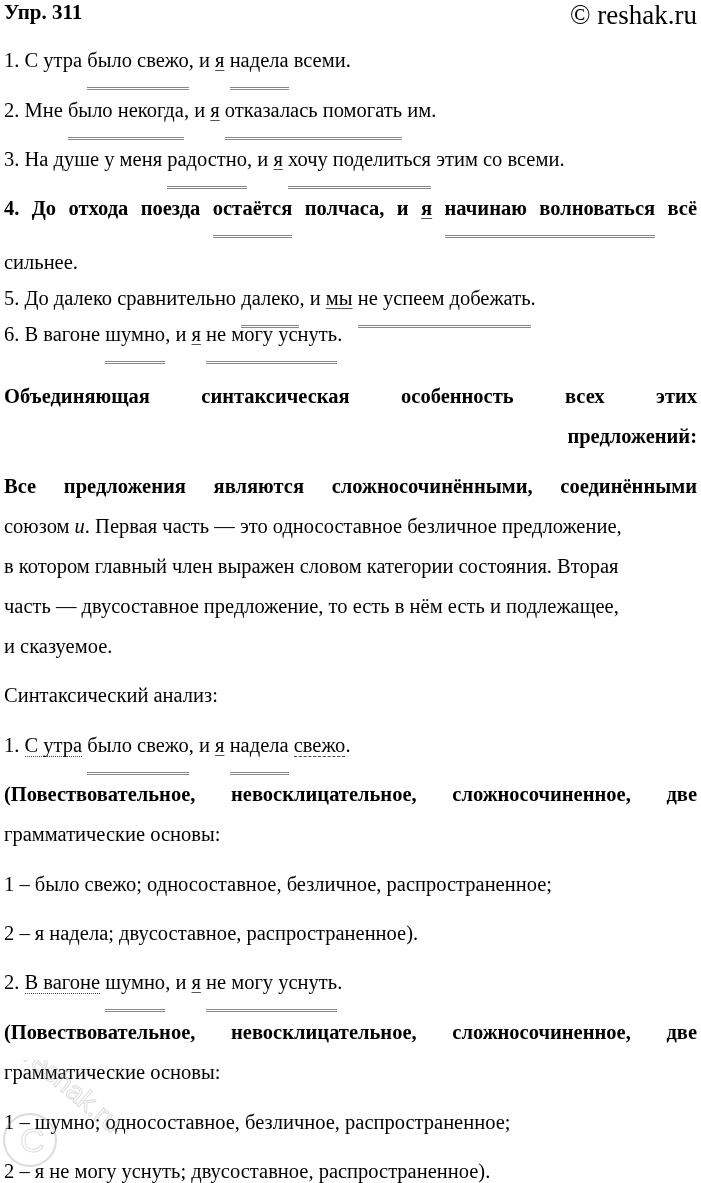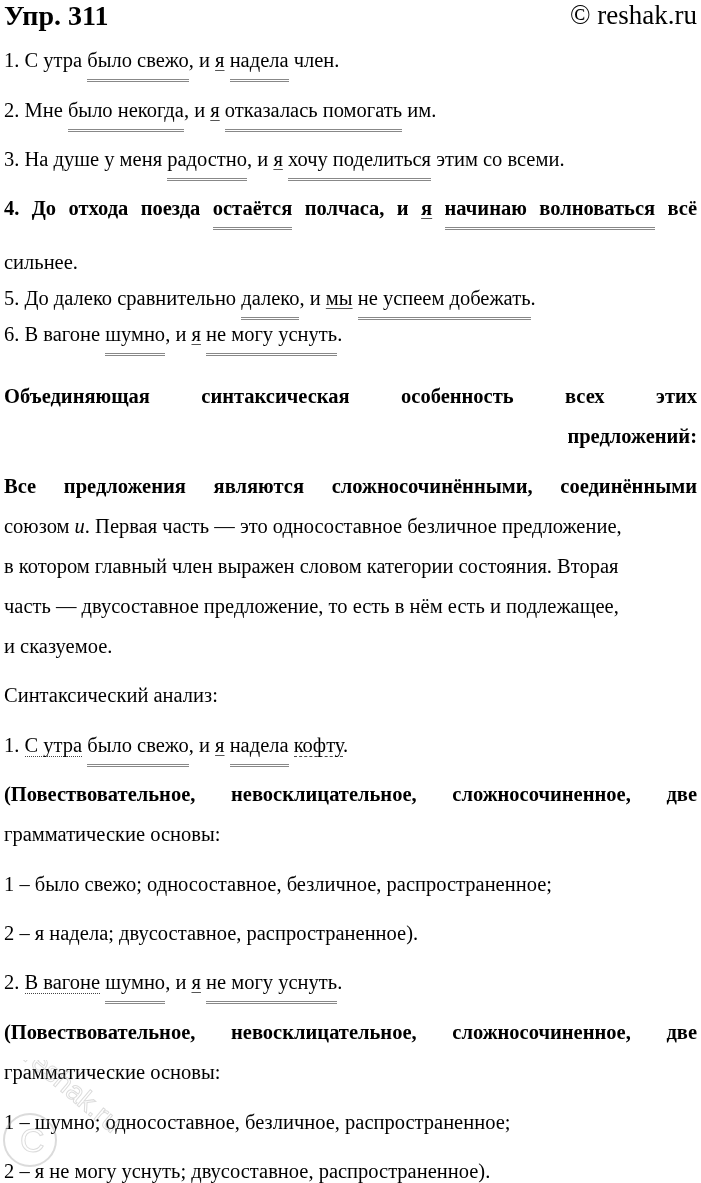--- a/index.html
+++ b/index.html
@@ -1,42 +1,42 @@
 <!DOCTYPE html>
 <html><head>
 <meta charset="utf-8">
 <style>
   html, body { margin: 0; padding: 0; background: #ffffff; }
   body {
     width: 701px; height: 1183px; overflow: hidden; position: relative;
     font-family: "Liberation Serif", serif; color: #000; font-size: 20.5px;
   }
   .header { position: absolute; top: 0; left: 4px; right: 4px; height: 30px; }
-  .title { position: absolute; left: 0; top: 0; font-weight: bold; font-size: 28px; }
+  .title { position: absolute; left: 0; top: 0; font-weight: bold; font-size: 21px; }
   .copy { position: absolute; right: 0; top: 0; font-size: 27px; }
   .line { position: absolute; left: 4px; right: 4px; white-space: nowrap; line-height: 24px; }
   .just { text-align: justify; text-align-last: justify; white-space: normal; font-weight: bold; }
   .u1 { text-decoration: underline; text-decoration-color: #555; text-underline-offset: 3px; text-decoration-thickness: 1px; }
-  .u2 { border-bottom: 3px double #888; padding-bottom: 8px; }
+  .u2 { border-bottom: 3px double #888; padding-bottom: 16px; }
   .dash { border-bottom: 1px dashed #444; }
   .dashdot { border-bottom: 1px dotted #444; }
   .bold { font-weight: bold; text-align: right; }
   .it { font-style: italic; }
   .wm { position: absolute; left: 0; top: 1060px; width: 120px; height: 120px; opacity: 0.35; }
 </style>
 </head>
 <body>
 
 <div class="header">
   <span class="title">Упр. 311</span>
   <span class="copy">© reshak.ru</span>
 </div>
 
 <div class="line" style="top:48px">
-  <span>1.</span> <span>С утра</span> <span class="u2">было свежо</span><span>, и</span> <span class="u1">я</span> <span class="u2">надела</span> <span>член.</span>
+  <span>1.</span> <span>С утра</span> <span class="u2">было свежо</span><span>, и</span> <span class="u1">я</span> <span class="u2">надела</span> <span>всеми.</span>
 </div>
 <div class="line" style="top:98px">
   <span>2.</span> <span>Мне</span> <span class="u2">было некогда</span><span>, и</span> <span class="u1">я</span> <span class="u2">отказалась помогать</span> <span>им.</span>
 </div>
 <div class="line" style="top:147px">
   <span>3.</span> <span>На душе у меня</span> <span class="u2">радостно</span><span>, и</span> <span class="u1">я</span> <span class="u2">хочу поделиться</span> <span>этим со всеми.</span>
 </div>
 <div class="line just" style="top:196px">
   <span>4.</span> <span>До отхода поезда</span> <span class="u2">остаётся</span> <span>полчаса, и</span> <span class="u1">я</span> <span class="u2">начинаю волноваться</span> <span>всё</span>
 </div>
@@ -55,21 +55,21 @@
 
 <div class="line just" style="top:474px">Все предложения являются сложносочинёнными, соединёнными</div>
 <div class="line" style="top:514px"><span>союзом</span> <span class="it">и</span><span>. Первая часть — это односоставное безличное предложение,</span></div>
 <div class="line" style="top:554px">в котором главный член выражен словом категории состояния. Вторая</div>
 <div class="line" style="top:594px">часть — двусоставное предложение, то есть в нём есть и подлежащее,</div>
 <div class="line" style="top:634px">и сказуемое.</div>
 
 <div class="line" style="top:683px">Синтаксический анализ:</div>
 
 <div class="line" style="top:733px">
-  <span>1.</span> <span class="dashdot">С утра</span> <span class="u2">было свежо</span><span>, и</span> <span class="u1">я</span> <span class="u2">надела</span> <span class="dash">кофту</span><span>.</span>
+  <span>1.</span> <span class="dashdot">С утра</span> <span class="u2">было свежо</span><span>, и</span> <span class="u1">я</span> <span class="u2">надела</span> <span class="dash">свежо</span><span>.</span>
 </div>
 <div class="line just" style="top:782px">
   <span>(Повествовательное,</span> <span>невосклицательное,</span> <span>сложносочиненное,</span> <span>две</span>
 </div>
 <div class="line" style="top:822px">грамматические основы:</div>
 <div class="line" style="top:872px">1 – было свежо; односоставное, безличное, распространенное;</div>
 <div class="line" style="top:921px">2 – я надела; двусоставное, распространенное).</div>
 
 <div class="line" style="top:970px">
   <span>2.</span> <span class="dashdot">В вагоне</span> <span class="u2">шумно</span><span>, и</span> <span class="u1">я</span> <span class="u2">не могу уснуть</span><span>.</span>

